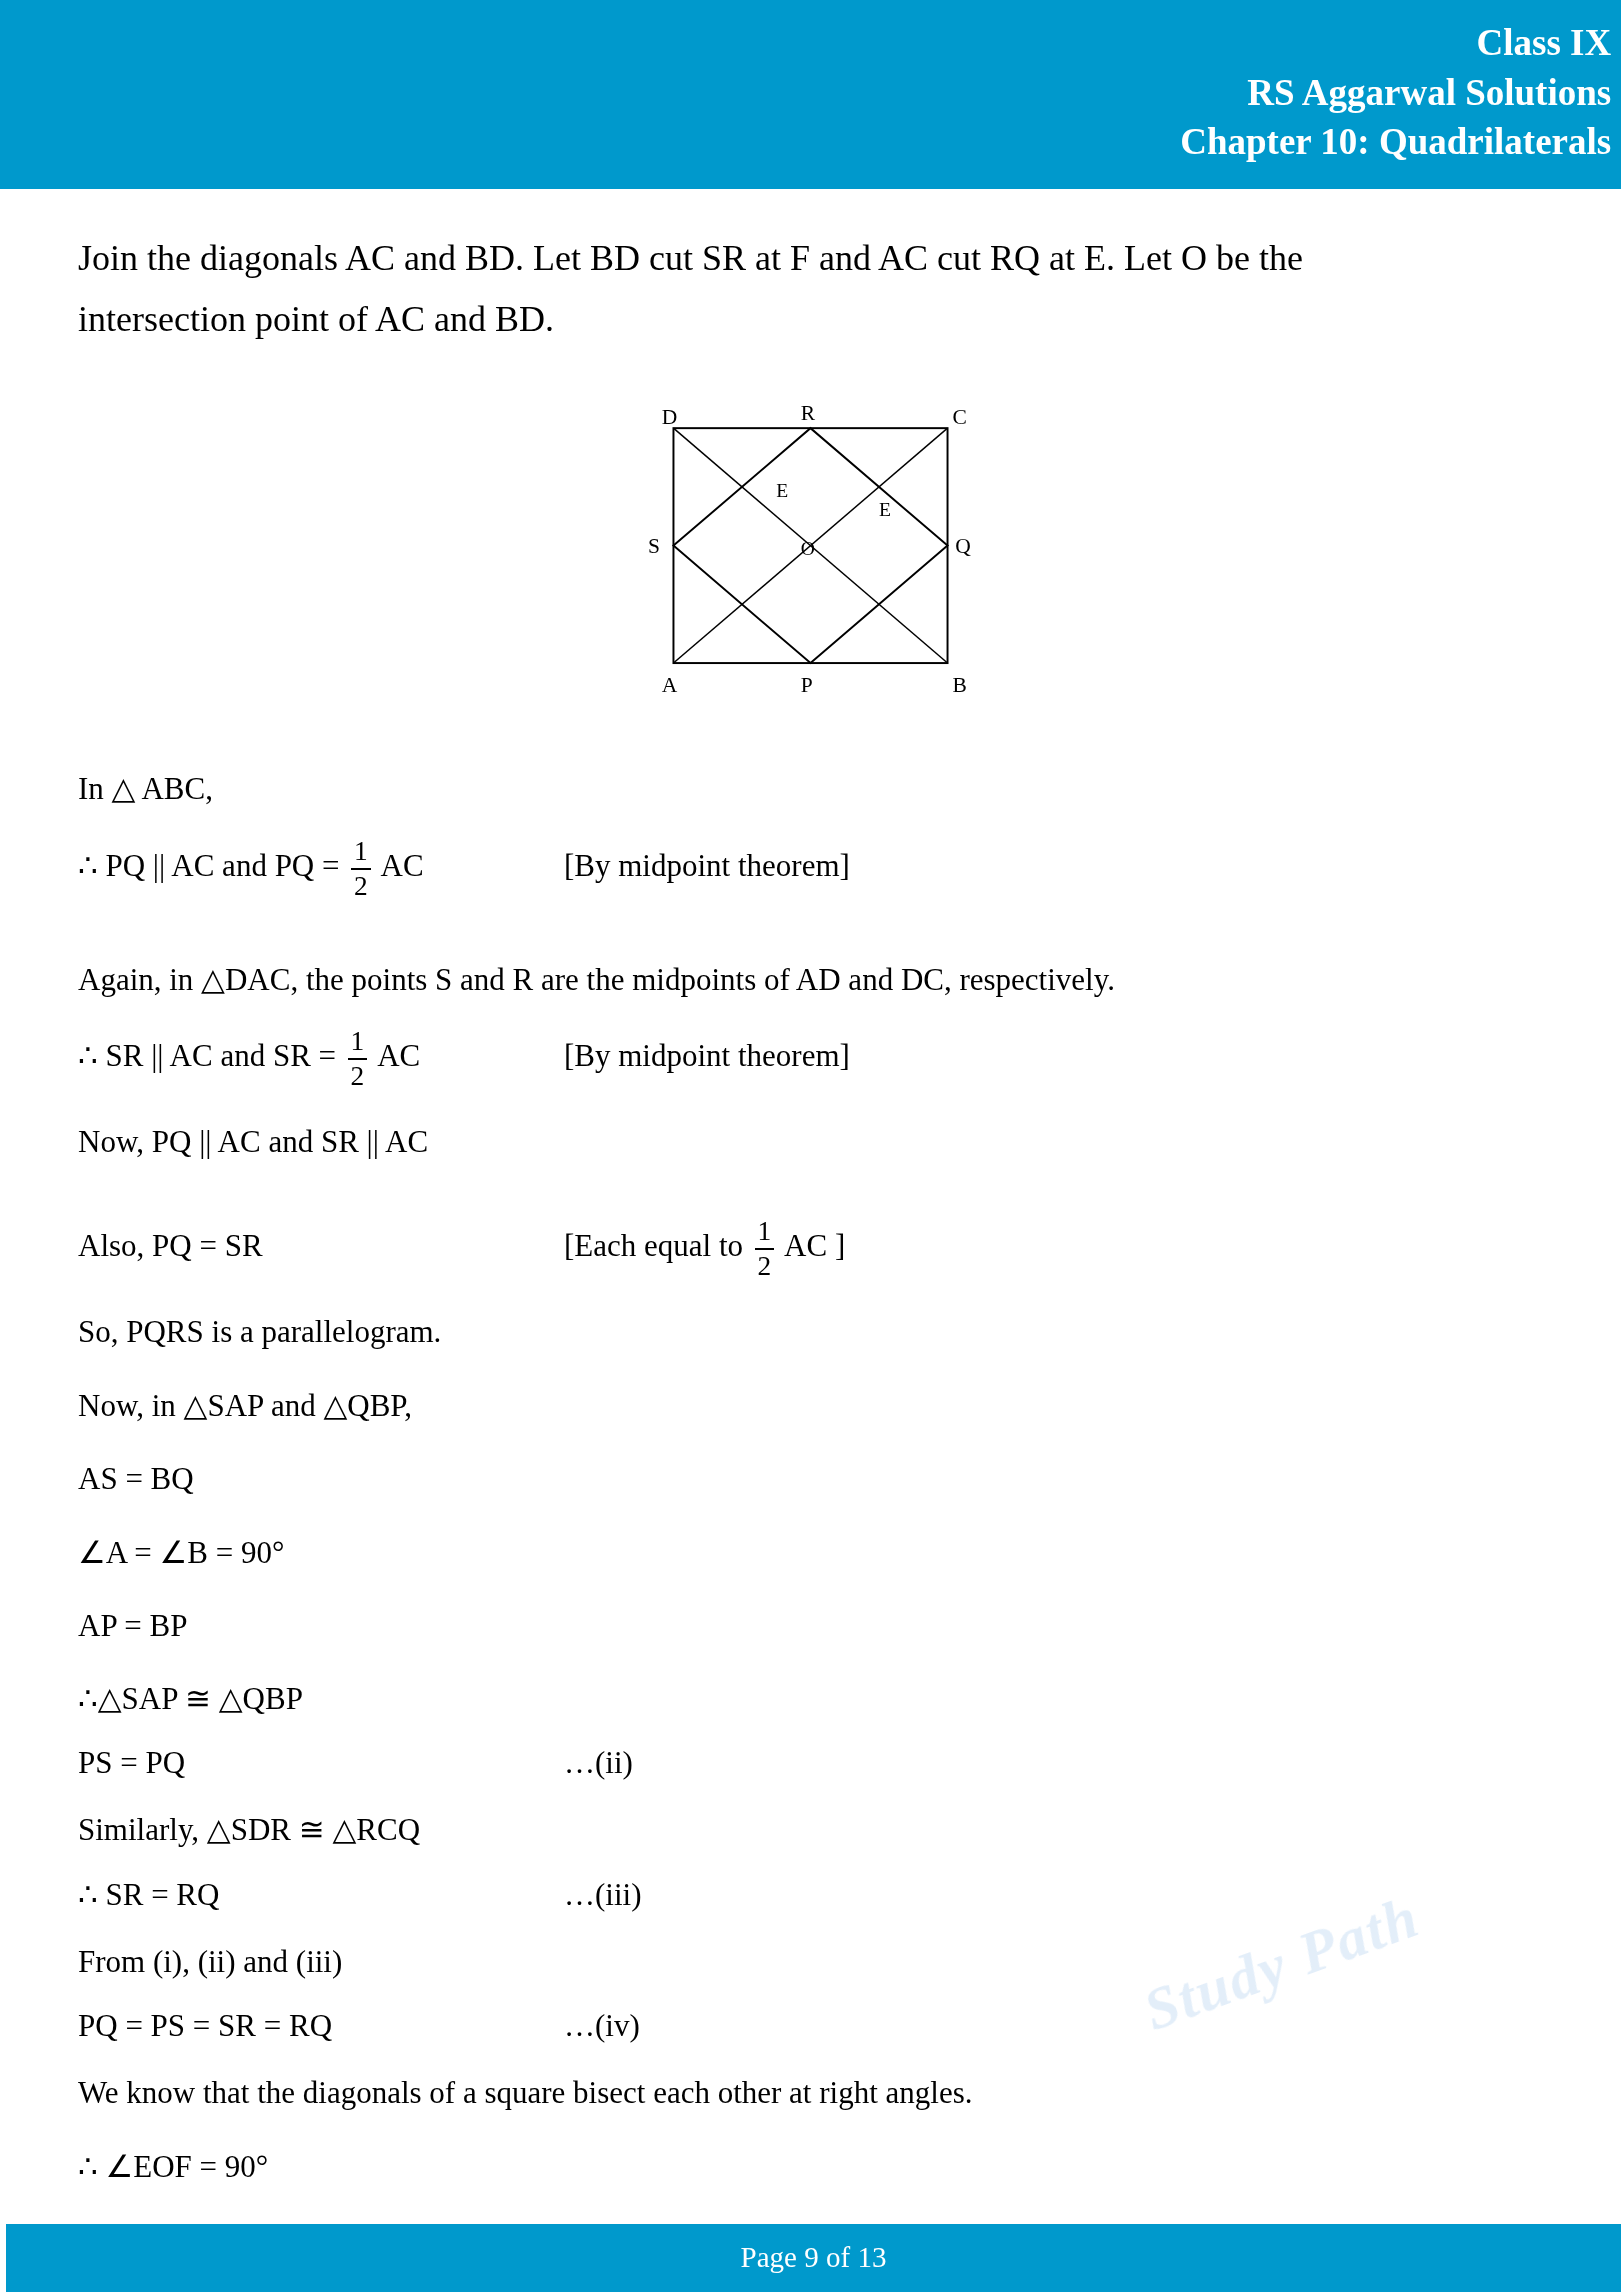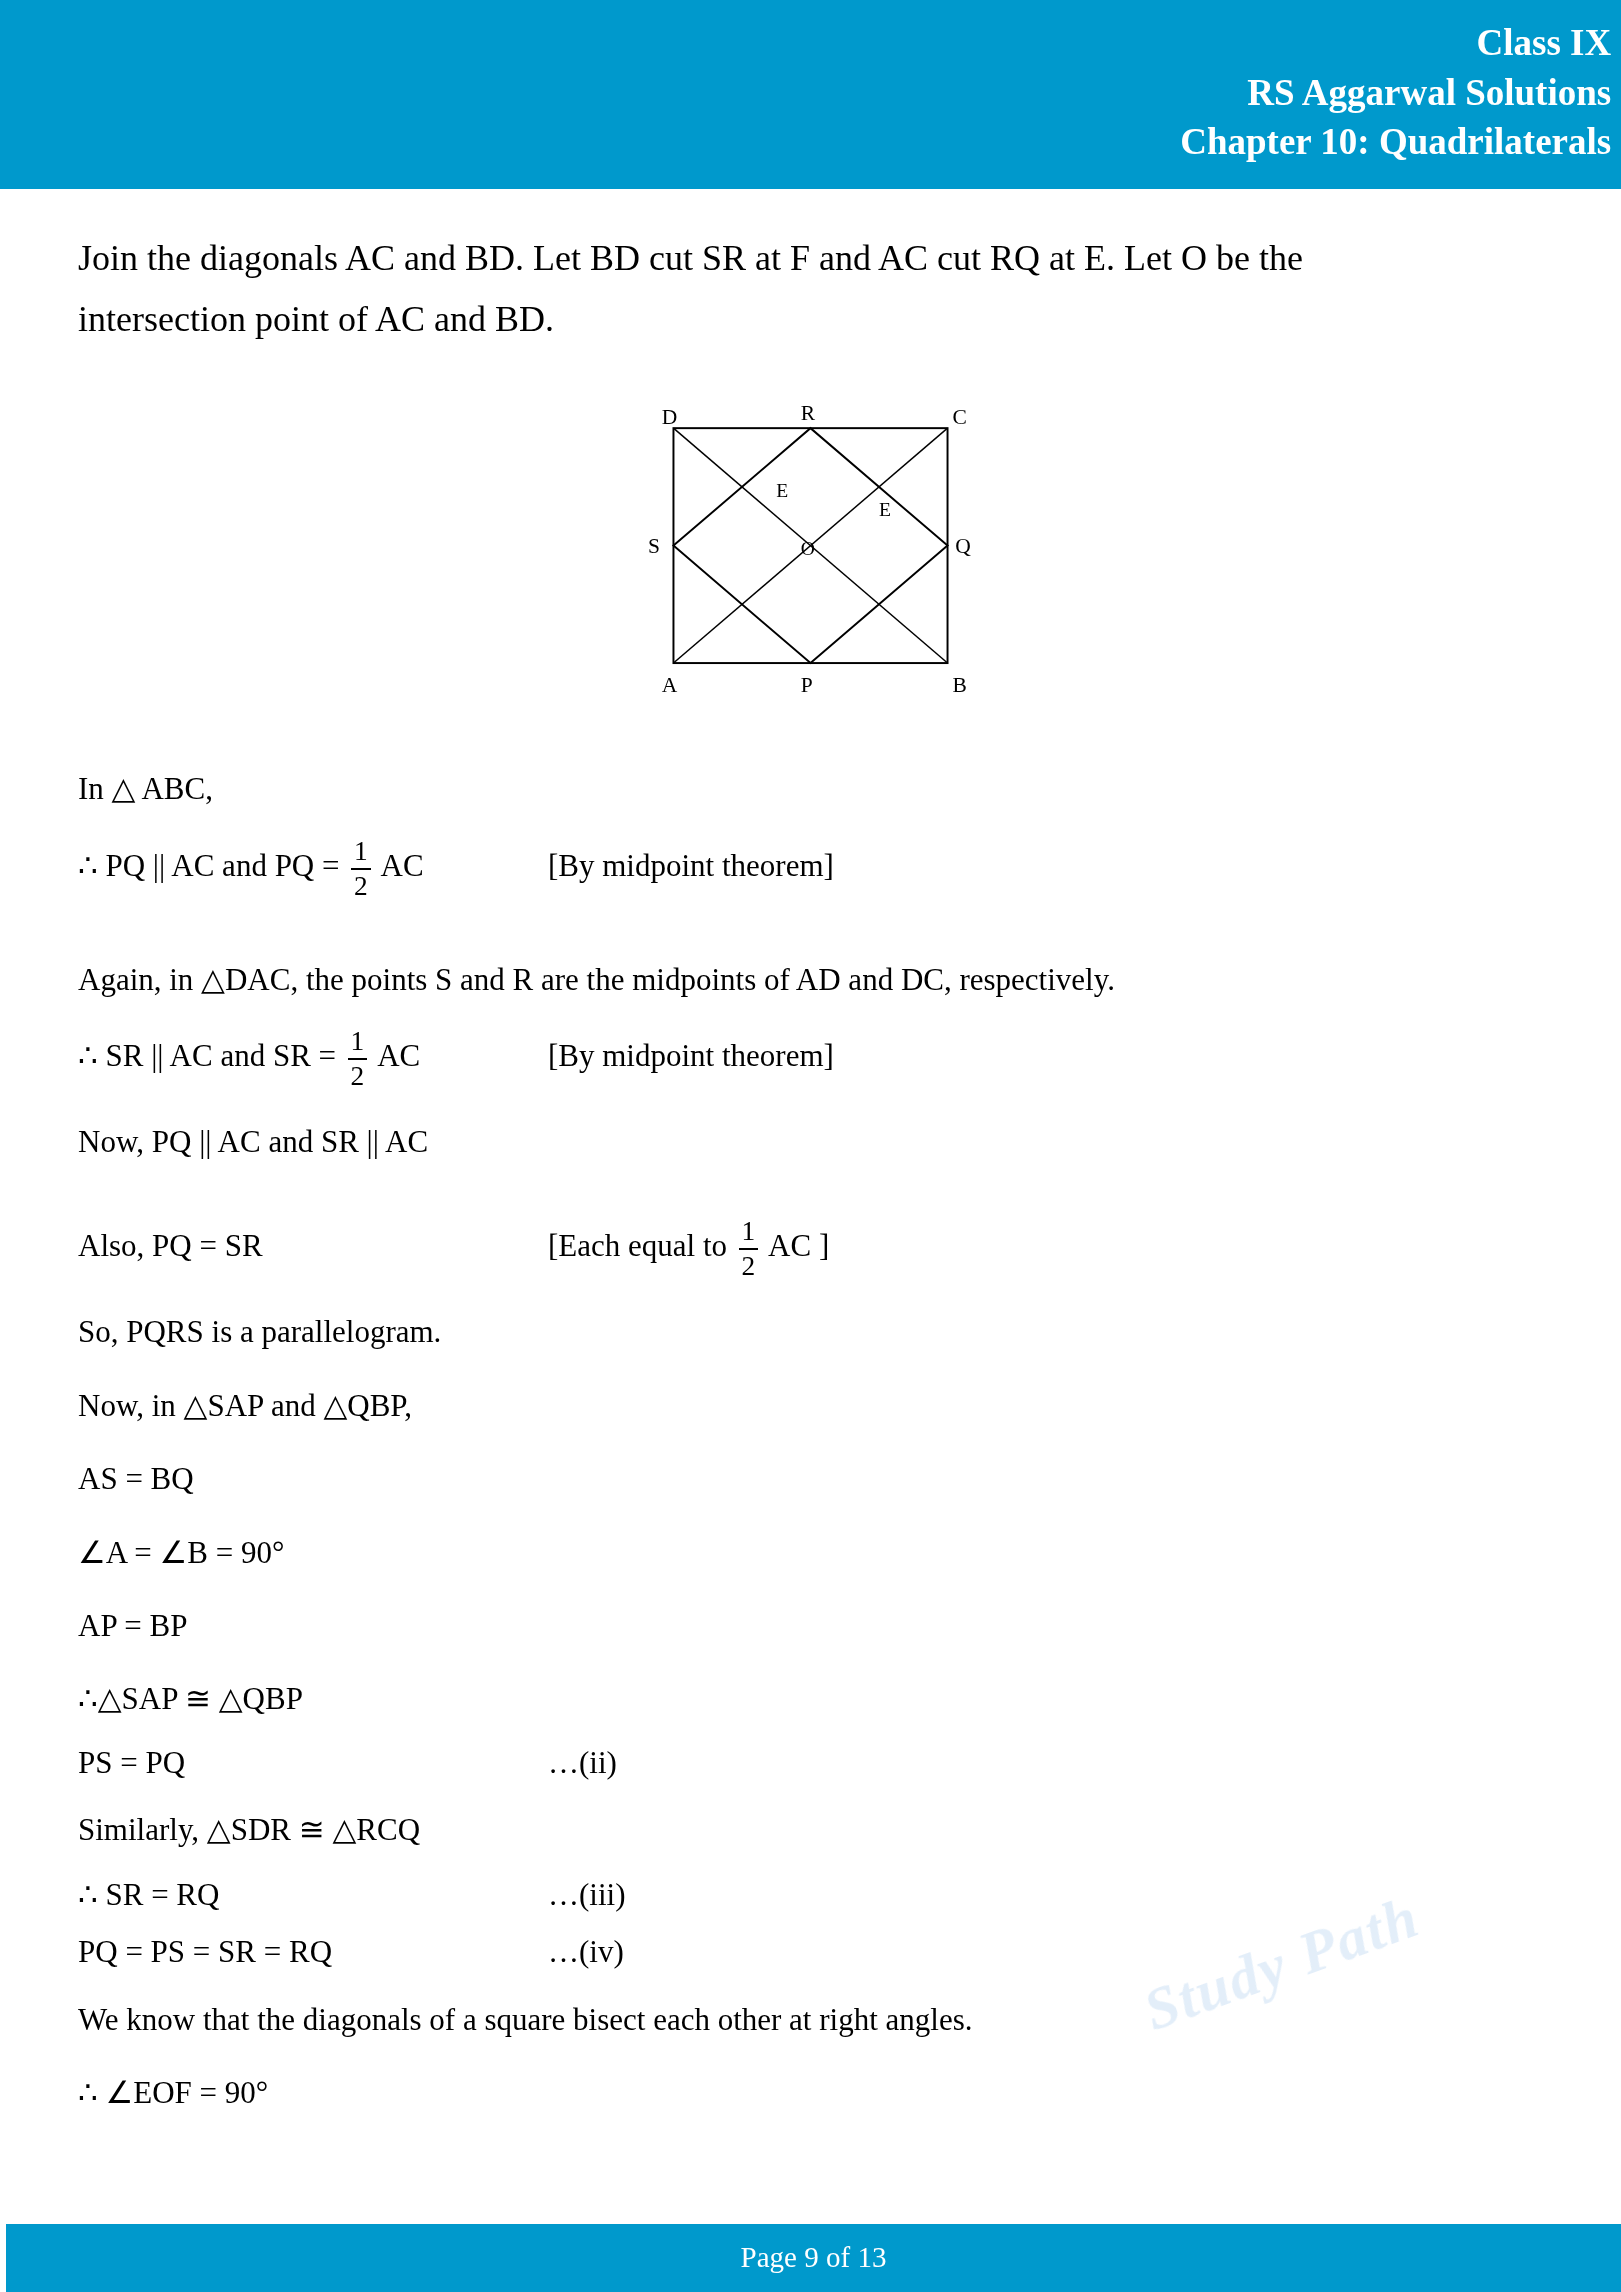--- a/index.html
+++ b/index.html
@@ -40,21 +40,21 @@
     }
     .body-text {
       font-size: 31px;
       line-height: 1.8;
       margin-bottom: 17.6px;
     }
     .math-line {
       display: flex;
       align-items: baseline;
       margin-bottom: 21.6px;
-      gap: 0;
+      gap: 16px;
     }
     .math-line .main-expr {
       min-width: 431px;
       font-size: 31px;
     }
     .math-line .annotation {
       font-size: 31px;
       margin-left: 39px;
     }
     .fraction {
@@ -248,20 +248,23 @@
     <span>Similarly, △SDR ≅ △RCQ</span>
   </p>
 
   <div class="math-line">
     <span class="main-expr">
       <span>∴ SR = RQ</span>
     </span>
     <span class="annotation">…(iii)</span>
   </div>
 
+  <p class="body-text">
+    <span>From (i), (ii) and (iii)</span>
+  </p>
 
   <div class="math-line">
     <span class="main-expr">
       <span>PQ = PS = SR = RQ</span>
     </span>
     <span class="annotation">…(iv)</span>
   </div>
 
   <p class="body-text">
     <span>We know that the diagonals of a square bisect each other at right angles.</span>

